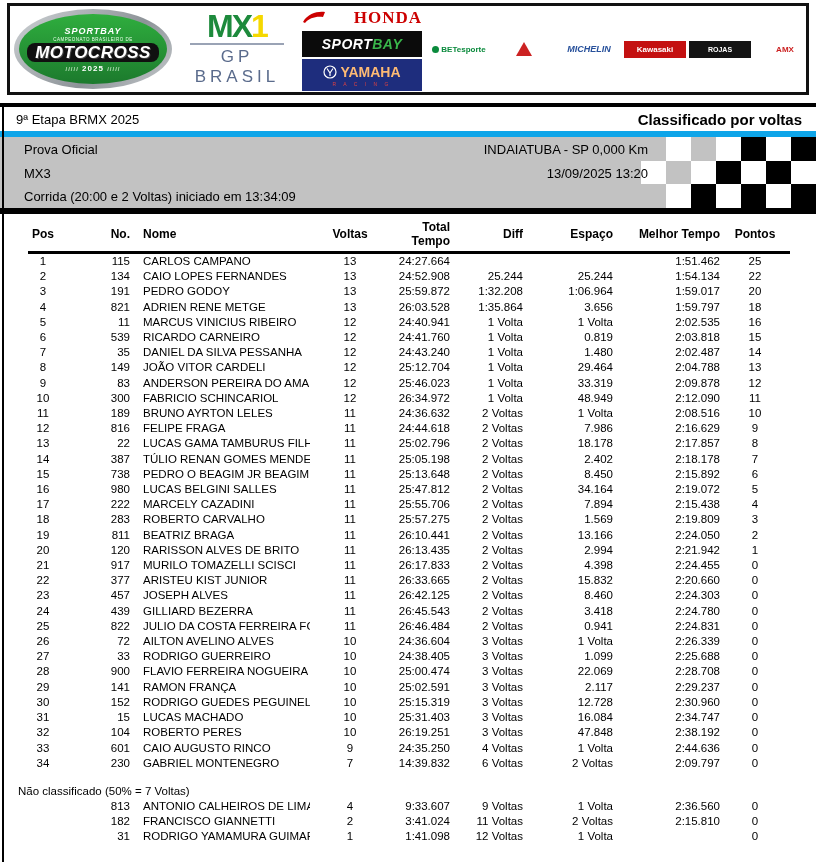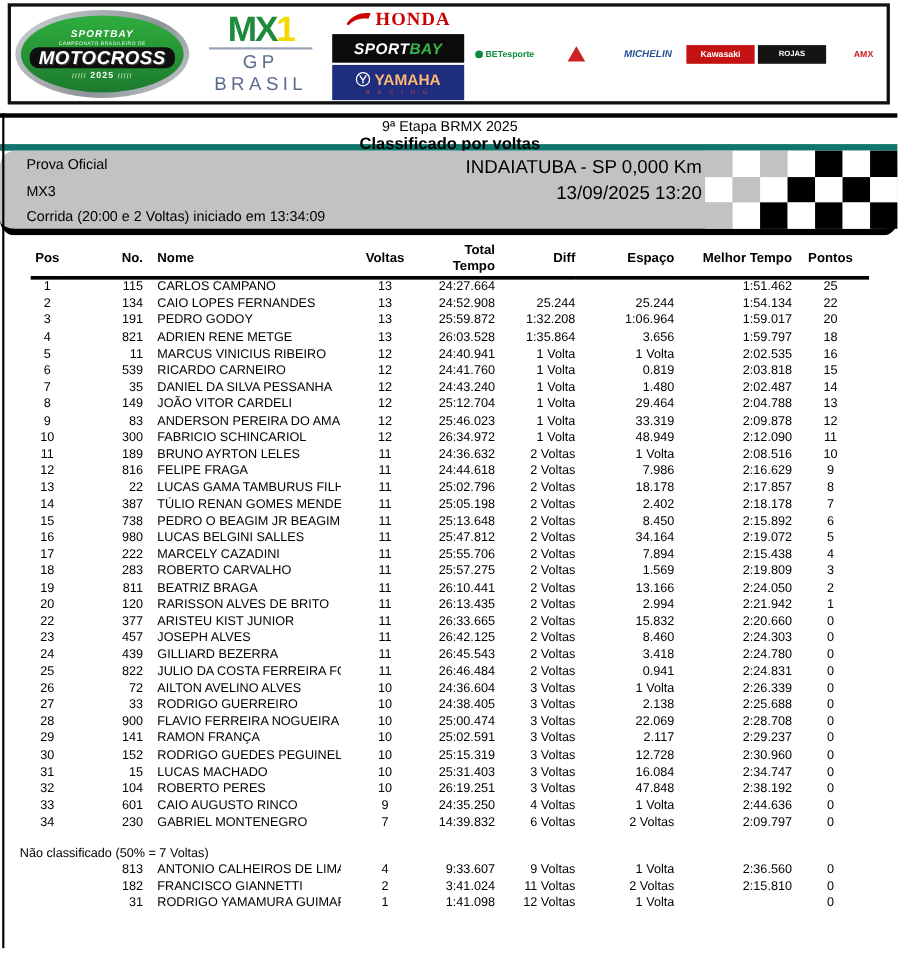--- a/index.html
+++ b/index.html
@@ -26,21 +26,21 @@
   .moto-year { font-size:8px; font-weight:bold; color:#fff; margin-top:2px; letter-spacing:1px; }
   .moto-year .hz { color:#bfe3bf; font-size:6px; }
 
   .mx1 { flex:0 0 auto; width:118px; text-align:center; }
   .mx1-main { font-size:32px; font-weight:bold; line-height:30px; letter-spacing:-2px; }
   .mx1-main .mx { color:#1d8a3c; } .mx1-main .one { color:#f5d800; }
   .mx1-rule { border-top:2px solid #9aa3b5; margin:2px 12px; }
   .mx1-sub { font-size:17px; color:#5a6b8c; letter-spacing:4px; }
 
   .honda-stack { flex:0 0 auto; width:120px; display:flex; flex-direction:column; gap:2px; }
-  .honda-row { display:flex; align-items:center; justify-content:center; gap:3px; height:22px; }
+  .honda-row { display:flex; align-items:center; justify-content:space-between; gap:3px; height:22px; }
   .honda-word { color:#cc0000; font-weight:bold; font-size:17px;
                 font-family:"Liberation Serif", serif; letter-spacing:1px; }
   .sportbay-box { background:#0b0b0b; height:26px; display:flex; align-items:center; justify-content:center; }
   .sportbay-box span { font-style:italic; font-weight:bold; font-size:14px; letter-spacing:.5px; }
   .sb-white { color:#fff; } .sb-green { color:#39b54a; }
   .yamaha-box { background:#1e2d7d; height:32px; display:flex; flex-direction:column;
                 align-items:center; justify-content:center; }
   .yamaha-line { display:flex; align-items:center; gap:3px; color:#fdba74; font-weight:bold; font-size:14px; }
   .yamaha-sub { color:#e04040; font-size:5px; letter-spacing:3px; margin-top:1px; }
 
@@ -75,30 +75,30 @@
               display:flex; align-items:center; justify-content:center; }
   .cbm-blue { width:100px; height:62px; border-radius:50%; background:#1b3f8f;
               border:2px solid #dfe2e5; display:flex; flex-direction:column;
               align-items:center; justify-content:center; }
   .cbm-main { color:#fff; font-weight:bold; font-style:italic; font-size:27px; line-height:26px;
               text-shadow:1px 1px 0 #0c2a66; }
   .cbm-sub { color:#cfe0ff; font-size:3.5px; letter-spacing:.3px; text-align:center; line-height:4.5px; }
 
   
   .title-row { position:absolute; left:0; top:103px; width:816px; height:34px;
-               border-top:4px solid #000; border-bottom:6px solid #0f766e;
+               border-top:4px solid #000; border-bottom:6px solid #0ea5e9;
                display:flex; align-items:center; justify-content:space-between;
-               padding:0 14px 0 16px; background:#fff;flex-direction:column; }
+               padding:0 14px 0 16px; background:#fff; }
   .title-left { font-size:13px; }
   .title-right { font-size:15px; font-weight:bold; }
 
   .info-band { position:absolute; left:0; top:137px; width:816px; height:77px;
-               background:#c2c2c2; border-bottom:6px solid #000;border-radius:14px; }
+               background:#c2c2c2; border-bottom:6px solid #000; }
   .info-line { position:absolute; left:24px; font-size:13px; }
-  .info-val  { position:absolute; right:178px; font-size:17px; text-align:center; }
+  .info-val  { position:absolute; right:168px; font-size:13px; text-align:center; }
   .l1 { top:5px; } .l2 { top:29px; } .l3 { top:52px; }
 
   .checker { position:absolute; right:0; top:0; width:175px; height:71px;
              display:grid; grid-template-columns:repeat(7,25px);
              grid-template-rows:repeat(3,23.66px); }
   .checker div { width:25px; height:23.66px; }
 
   
   .left-rule { position:absolute; left:2px; top:103px; width:2px; height:759px; background:#000; }
 
@@ -479,20 +479,31 @@
             <td class="a-r">120</td>
             <td class="a-l">RARISSON ALVES DE BRITO</td>
             <td class="a-c">11</td>
             <td class="a-r">26:13.435</td>
             <td class="a-r">2 Voltas</td>
             <td class="a-r">2.994</td>
             <td class="a-r">2:21.942</td>
             <td class="a-c">1</td>
           </tr>
           <tr>
+            <td class="a-c">21</td>
+            <td class="a-r">917</td>
+            <td class="a-l">MURILO TOMAZELLI SCISCI</td>
+            <td class="a-c">11</td>
+            <td class="a-r">26:17.833</td>
+            <td class="a-r">2 Voltas</td>
+            <td class="a-r">4.398</td>
+            <td class="a-r">2:24.455</td>
+            <td class="a-c">0</td>
+          </tr>
+          <tr>
             <td class="a-c">22</td>
             <td class="a-r">377</td>
             <td class="a-l">ARISTEU KIST JUNIOR</td>
             <td class="a-c">11</td>
             <td class="a-r">26:33.665</td>
             <td class="a-r">2 Voltas</td>
             <td class="a-r">15.832</td>
             <td class="a-r">2:20.660</td>
             <td class="a-c">0</td>
           </tr>
@@ -540,21 +551,21 @@
             <td class="a-r">2:26.339</td>
             <td class="a-c">0</td>
           </tr>
           <tr>
             <td class="a-c">27</td>
             <td class="a-r">33</td>
             <td class="a-l">RODRIGO GUERREIRO</td>
             <td class="a-c">10</td>
             <td class="a-r">24:38.405</td>
             <td class="a-r">3 Voltas</td>
-            <td class="a-r">2.138</td>
+            <td class="a-r">1.099</td>
             <td class="a-r">2:25.688</td>
             <td class="a-c">0</td>
           </tr>
           <tr>
             <td class="a-c">28</td>
             <td class="a-r">900</td>
             <td class="a-l">FLAVIO FERREIRA NOGUEIRA</td>
             <td class="a-c">10</td>
             <td class="a-r">25:00.474</td>
             <td class="a-r">3 Voltas</td>

